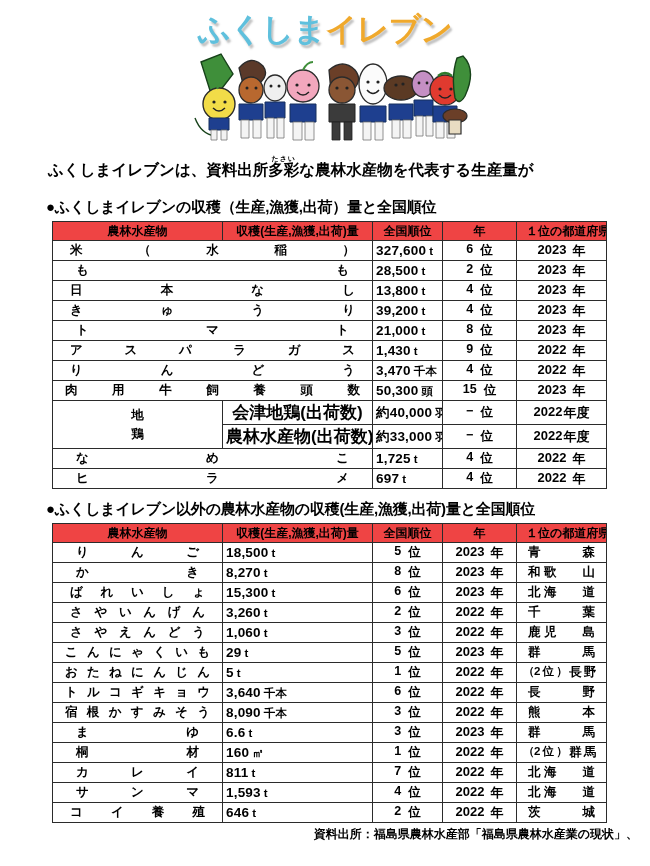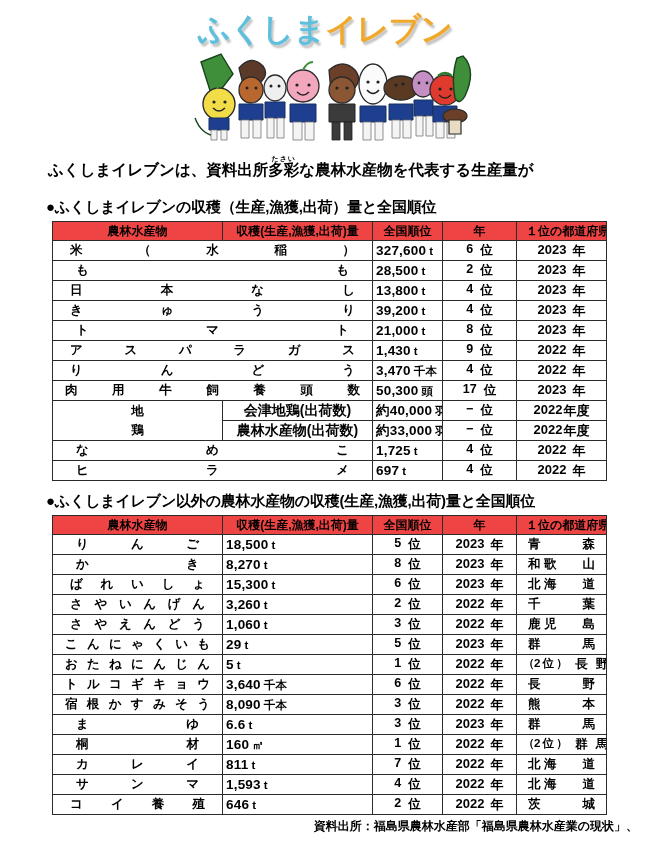--- a/index.html
+++ b/index.html
@@ -139,33 +139,33 @@
     gap: 7px;
   }
   .yr {
     display: flex;
     justify-content: center;
     gap: 6px;
     font-size: 13px;
   }
   .yr.nospace { gap: 1px; }
   .pref-wrap { display: flex; justify-content: space-between; padding: 0 8px; }
-  .pref-wrap.has-note { justify-content: flex-start; gap: 8px; padding: 0 3px; }
+  .pref-wrap.has-note { justify-content: flex-start; gap: 2px; padding: 0 3px; }
   .pref-note { font-size: 11.5px; letter-spacing: -0.5px; }
 
   
   .v-merge {
     width: 19px;
     padding: 0;
     font-size: 12.5px;
     line-height: 19px;
   }
   td.sub-item {
     text-align: center;
-    font-size: 14px;
+    font-size: 17px;
     padding: 0 2px;
     margin-left: 45px;
   }
 
   
   .source {
     margin: 3px 12px 0 0;
     text-align: right;
     font-size: 12px;
     font-weight: bold;
@@ -498,21 +498,21 @@
             <span>養</span>
             <span>頭</span>
             <span>数</span>
           </span>
         </td>
         <td>
           <span class="amt">50,300<span class="unit">頭</span></span>
         </td>
         <td>
           <span class="rank">
-            <span>17</span>
+            <span>15</span>
             <span>位</span>
           </span>
         </td>
         <td>
           <span class="yr">
             <span>2023</span>
             <span>年</span>
           </span>
         </td>
         <td></td>

